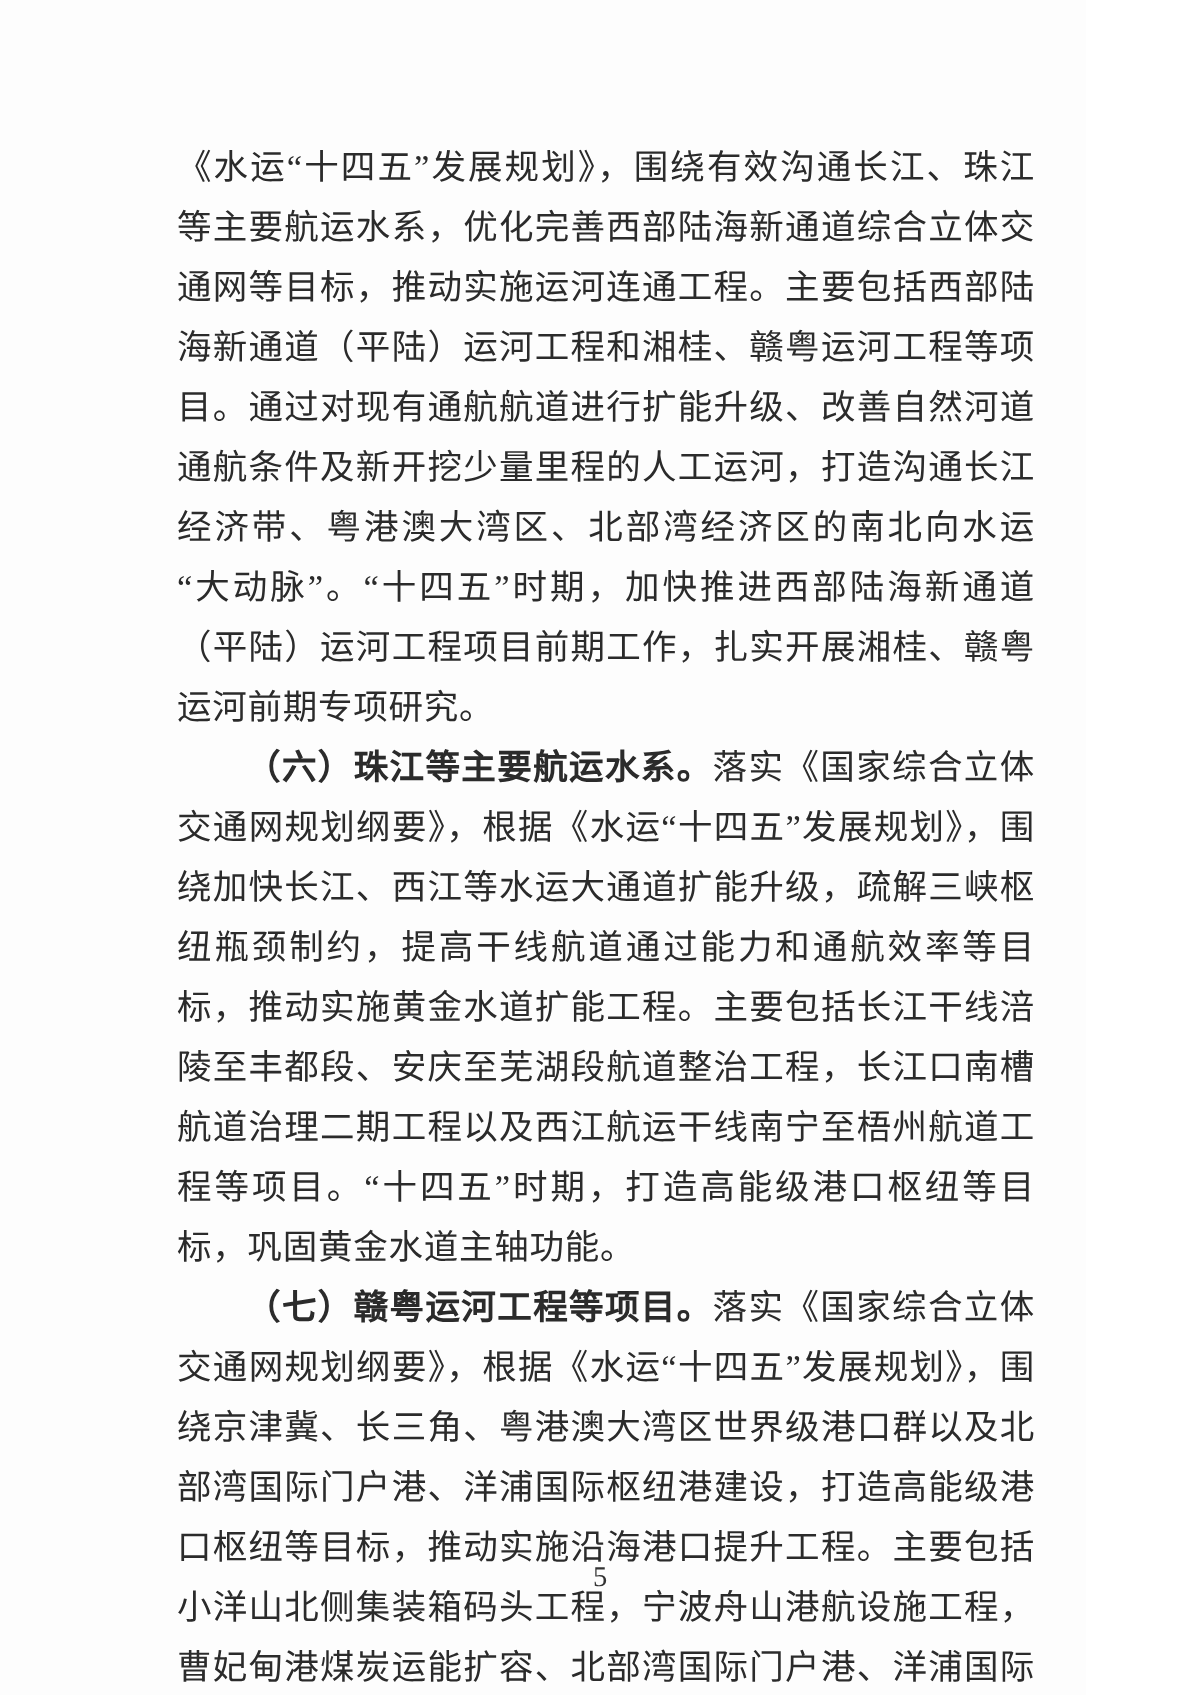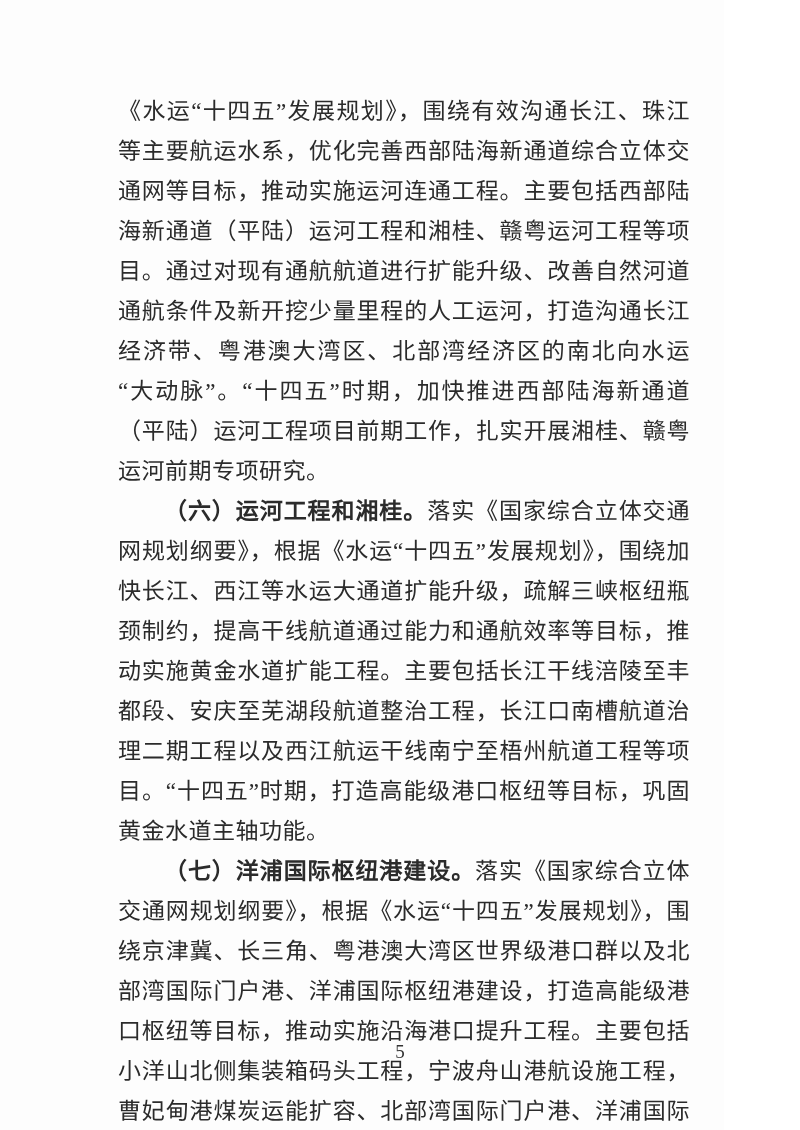--- a/index.html
+++ b/index.html
@@ -57,21 +57,21 @@
 </style>
 </head>
 <body>
 
 <div class="scan-page">
 
   <div class="page-body">
 
     <p class="para"><span>《水运“十四五”发展规划》，围绕有效沟通长江、珠江等主要航运水系，优化完善西部陆海新通道综合立体交通网等目标，推动实施运河连通工程。主要包括西部陆海新通道（平陆）运河工程和湘桂、赣粤运河工程等项目。通过对现有通航航道进行扩能升级、改善自然河道通航条件及新开挖少量里程的人工运河，打造沟通长江经济带、粤港澳大湾区、北部湾经济区的南北向水运“大动脉”。“十四五”时期，加快推进西部陆海新通道（平陆）运河工程项目前期工作，扎实开展湘桂、赣粤运河前期专项研究。</span></p>
 
-    <p class="para indent"><span class="section-heading">（六）运河工程和湘桂。</span><span>落实《国家综合立体交通网规划纲要》，根据《水运“十四五”发展规划》，围绕加快长江、西江等水运大通道扩能升级，疏解三峡枢纽瓶颈制约，提高干线航道通过能力和通航效率等目标，推动实施黄金水道扩能工程。主要包括长江干线涪陵至丰都段、安庆至芜湖段航道整治工程，长江口南槽航道治理二期工程以及西江航运干线南宁至梧州航道工程等项目。“十四五”时期，打造高能级港口枢纽等目标，巩固黄金水道主轴功能。</span></p>
+    <p class="para indent"><span class="section-heading">（六）珠江等主要航运水系。</span><span>落实《国家综合立体交通网规划纲要》，根据《水运“十四五”发展规划》，围绕加快长江、西江等水运大通道扩能升级，疏解三峡枢纽瓶颈制约，提高干线航道通过能力和通航效率等目标，推动实施黄金水道扩能工程。主要包括长江干线涪陵至丰都段、安庆至芜湖段航道整治工程，长江口南槽航道治理二期工程以及西江航运干线南宁至梧州航道工程等项目。“十四五”时期，打造高能级港口枢纽等目标，巩固黄金水道主轴功能。</span></p>
 
-    <p class="para indent"><span class="section-heading">（七）洋浦国际枢纽港建设。</span><span>落实《国家综合立体交通网规划纲要》，根据《水运“十四五”发展规划》，围绕京津冀、长三角、粤港澳大湾区世界级港口群以及北部湾国际门户港、洋浦国际枢纽港建设，打造高能级港口枢纽等目标，推动实施沿海港口提升工程。主要包括小洋山北侧集装箱码头工程，宁波舟山港航设施工程，曹妃甸港煤炭运能扩容、北部湾国际门户港、洋浦国际枢纽港港航设施工程，天津港北</span></p>
+    <p class="para indent"><span class="section-heading">（七）赣粤运河工程等项目。</span><span>落实《国家综合立体交通网规划纲要》，根据《水运“十四五”发展规划》，围绕京津冀、长三角、粤港澳大湾区世界级港口群以及北部湾国际门户港、洋浦国际枢纽港建设，打造高能级港口枢纽等目标，推动实施沿海港口提升工程。主要包括小洋山北侧集装箱码头工程，宁波舟山港航设施工程，曹妃甸港煤炭运能扩容、北部湾国际门户港、洋浦国际枢纽港港航设施工程，天津港北</span></p>
 
   </div>
 
   <div class="page-number">5</div>
 
 </div>
 
 </body></html>

